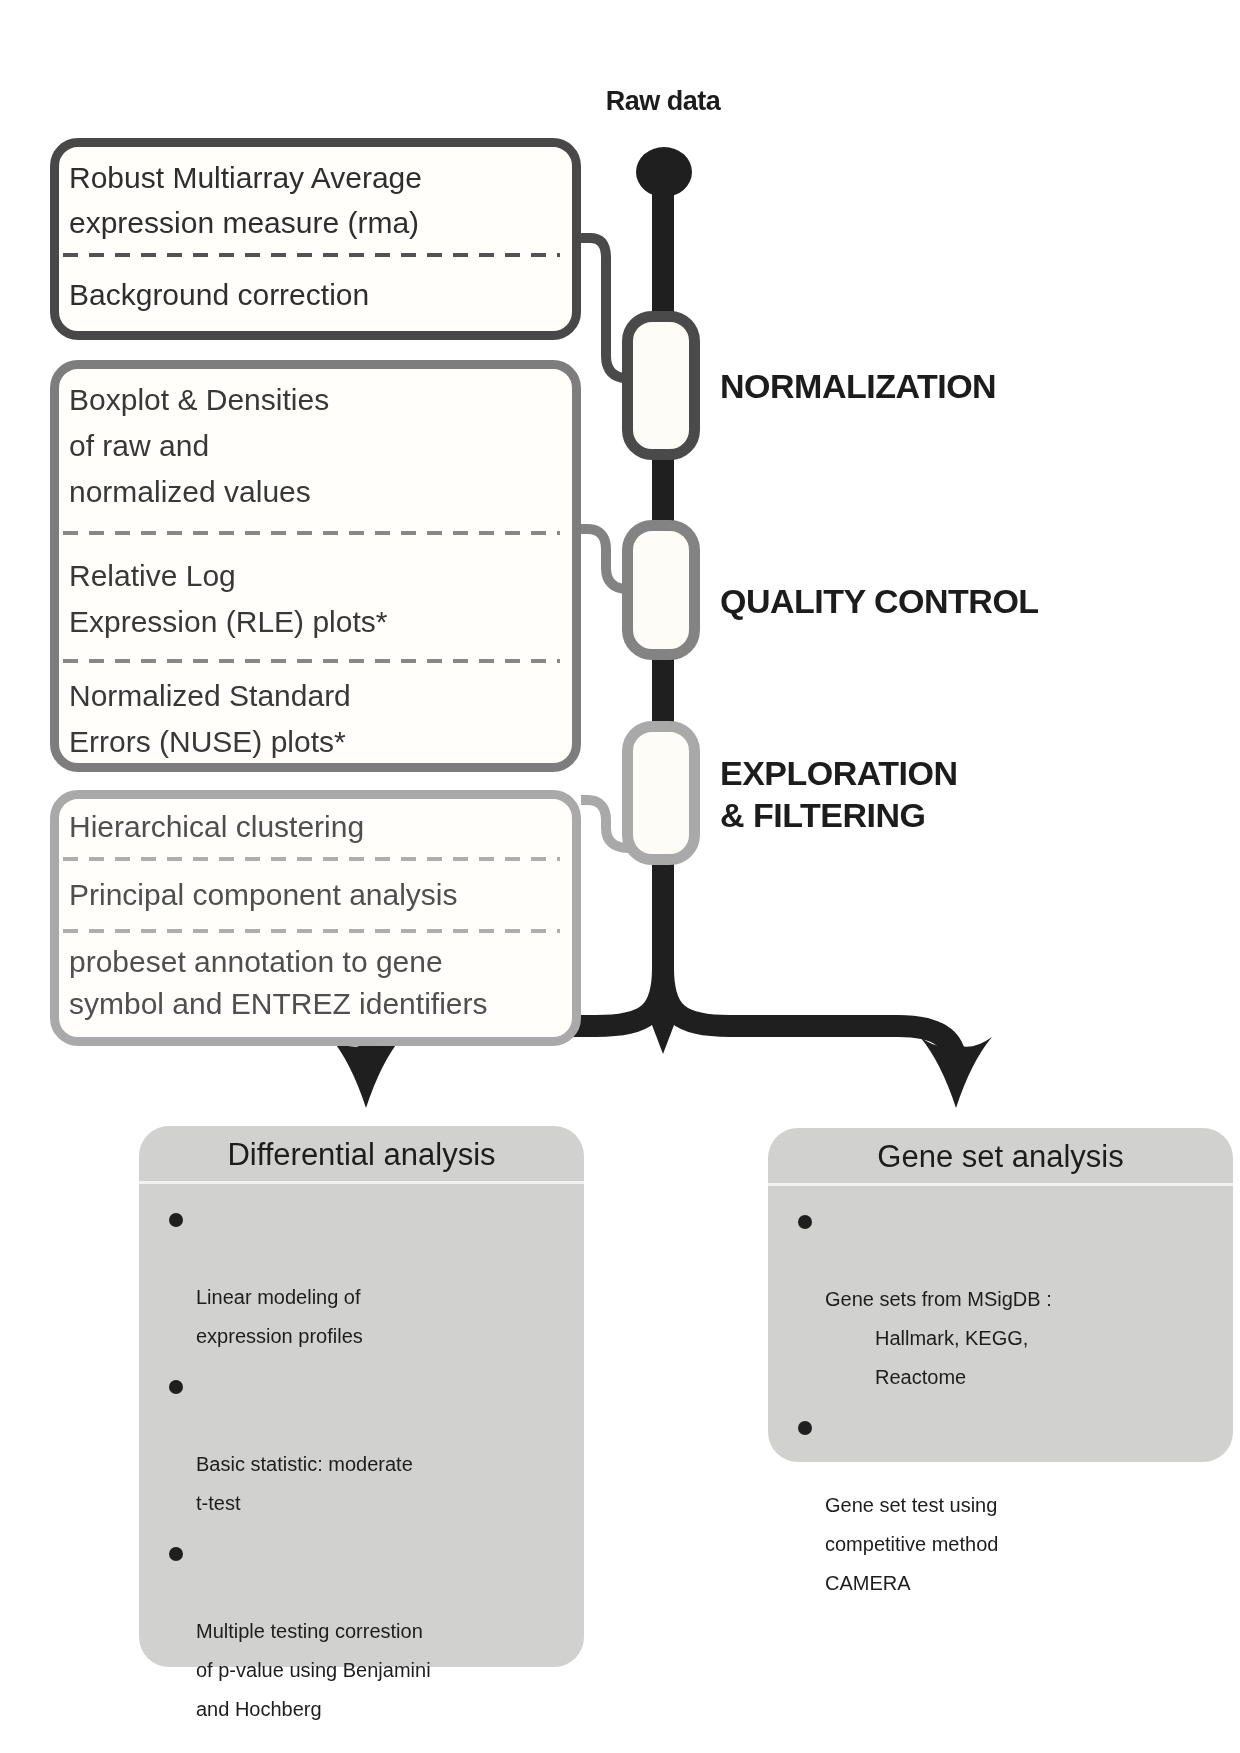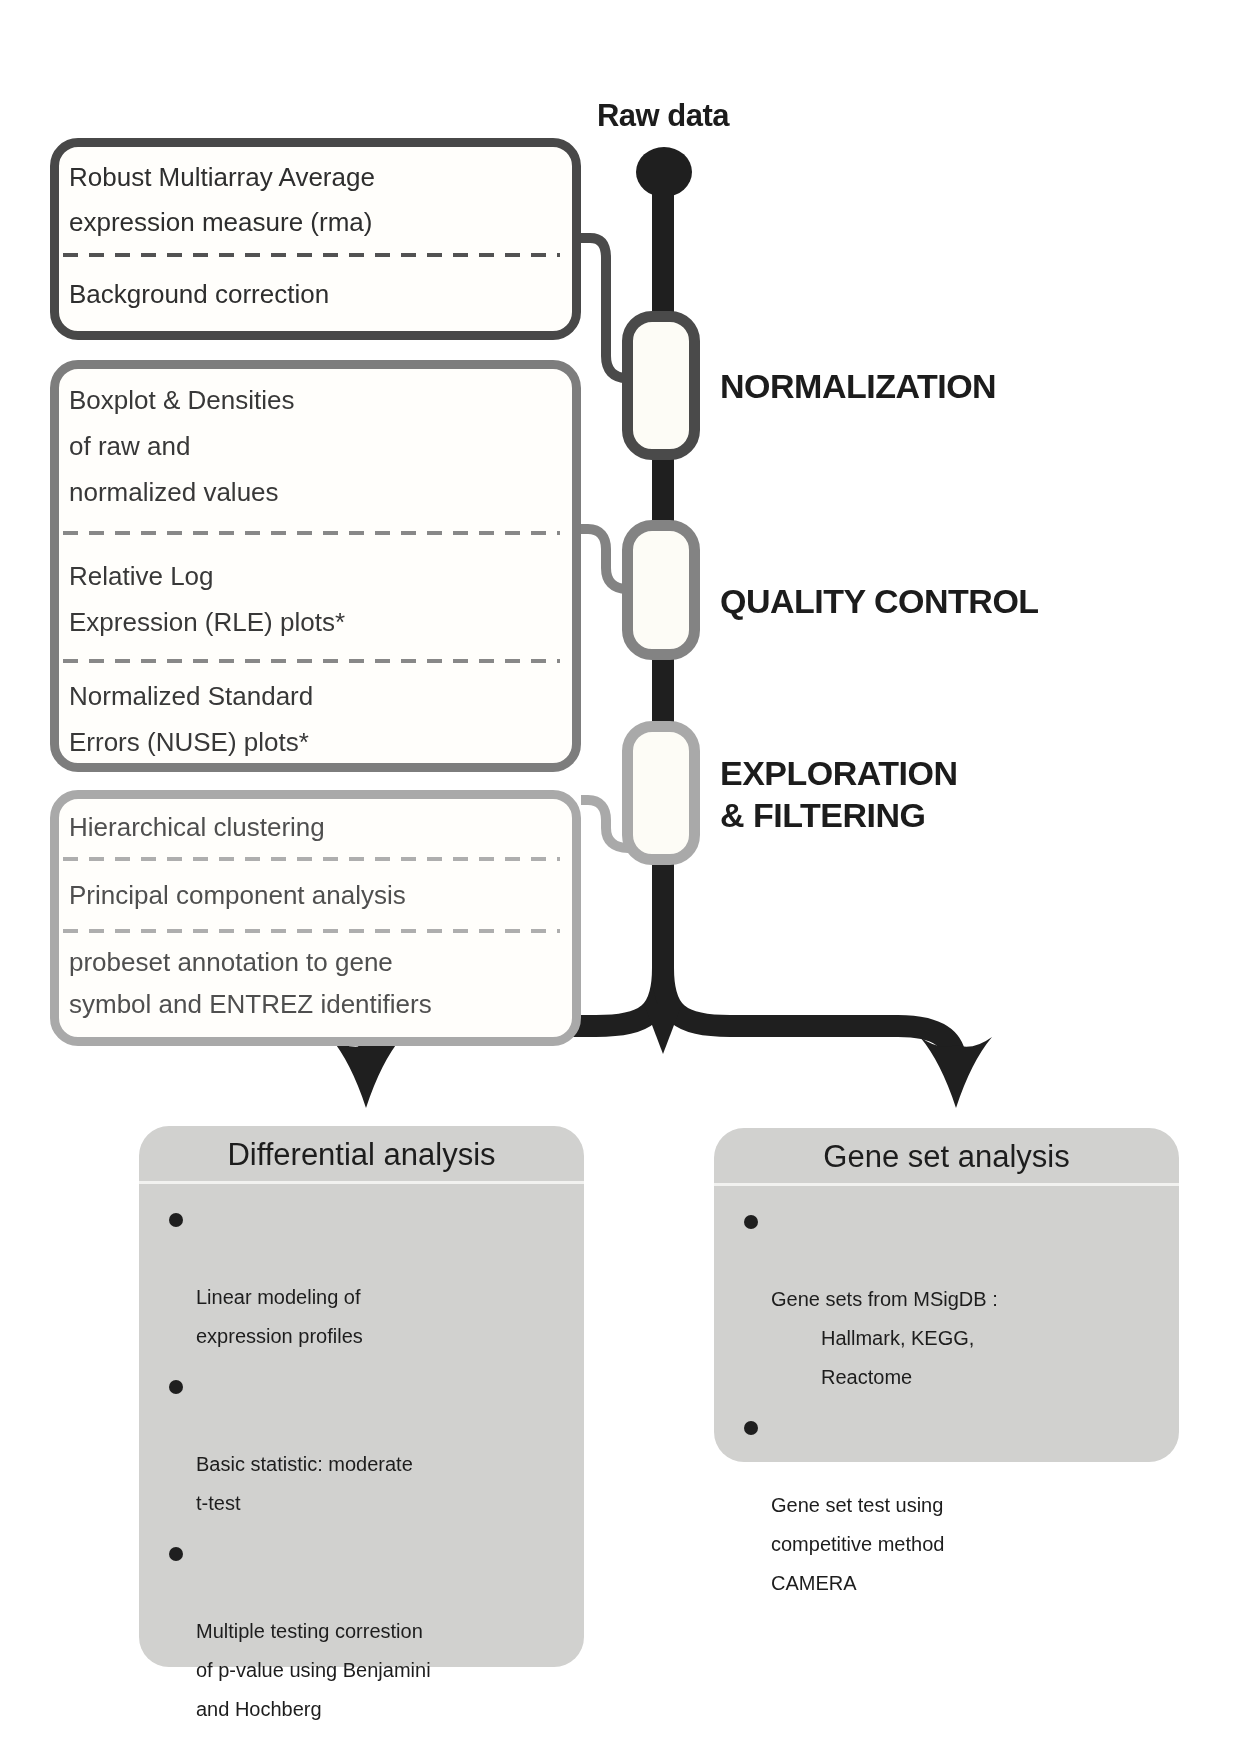--- a/index.html
+++ b/index.html
@@ -7,34 +7,34 @@
     position:relative;
     width:1240px;height:1753px;
     background:#ffffff;
     font-family:"Liberation Sans","DejaVu Sans",sans-serif;
     overflow:hidden;
   }
   svg.plumbing{position:absolute;left:0;top:0;width:1240px;height:1753px;}
 
   
   .raw-data{
-    position:absolute;left:583px;top:98px;width:160px;
-    text-align:center;font-size:31px;font-weight:bold;color:#1c1c1c;
+    position:absolute;left:583px;top:86px;width:160px;
+    text-align:center;font-size:27px;font-weight:bold;color:#1c1c1c;
     letter-spacing:-0.5px;
   }
 
   
   .mbox{
     position:absolute;left:50px;width:531px;
     background:#fffefb;border-style:solid;border-width:9px;border-radius:28px;
     box-sizing:border-box;display:flex;flex-direction:column;
   }
   .mbox .sec{
     padding-left:10px;padding-right:6px;
-    font-size:26px;white-space:pre-line;
+    font-size:30px;white-space:pre-line;
   }
   .dash{height:4px;margin:0 12px 0 4px;flex:none;}
 
   .box1{top:138px;height:202px;border-color:#484848;}
   .box1 .sec{color:#2e2e2e;line-height:45px;}
   .box1 .sec-a{padding-top:8px;padding-bottom:8px;}
   .box1 .sec-b{flex:1;display:flex;align-items:center;}
   .box1 .dash{background:repeating-linear-gradient(90deg,#525252 0 15px,transparent 15px 26px);}
 
   .box2{top:360px;height:412px;border-color:#7d7d7d;}
@@ -70,21 +70,21 @@
   .label1{top:365px;}
   .label2{top:580px;}
   .label3{top:752px;}
 
   
   .branch-box{
     position:absolute;background:#d1d1cf;border-radius:30px;
     box-sizing:border-box;color:#1d1d1d;
   }
   .branch-left{left:139px;top:1126px;width:445px;height:541px;}
-  .branch-right{left:714px;top:1128px;width:465px;height:334px;}
+  .branch-right{left:768px;top:1128px;width:465px;height:334px;}
   .branch-title{
     text-align:center;font-size:31px;color:#1d1d1d;
     padding:11px 0 8px 0;border-bottom:3px solid #f2f2f0;
   }
   .branch-box ul{list-style:none;margin:0;padding:16px 10px 0 30px;}
   .branch-box li{
     position:relative;padding-left:27px;margin-bottom:11px;
     font-size:20px;line-height:39px;white-space:pre-line;
   }
   .branch-box li .b-dot{

